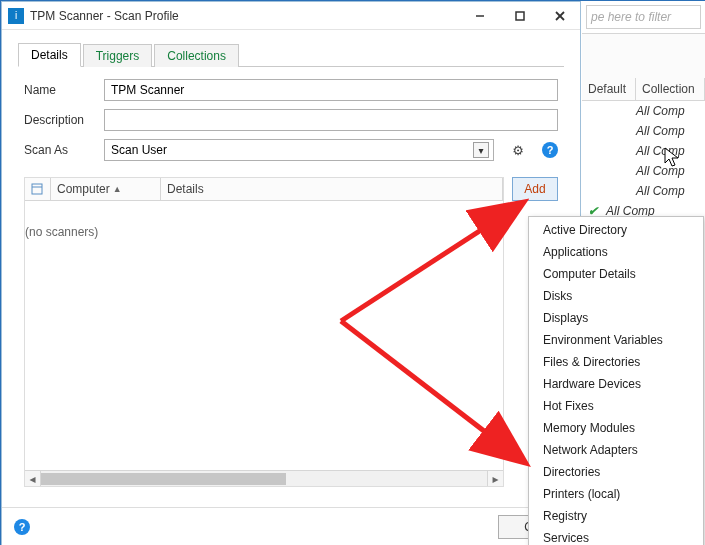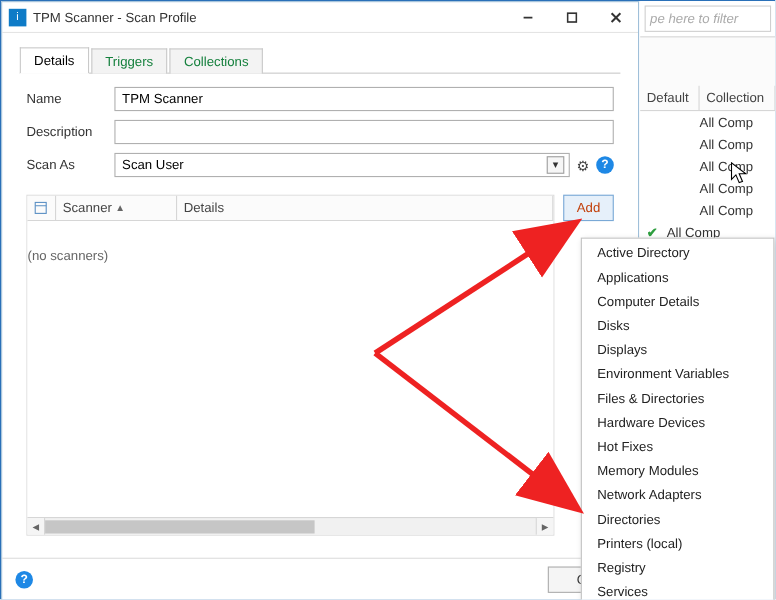--- a/index.html
+++ b/index.html
@@ -12,21 +12,21 @@
 .titlebar .winbtn { width: 40px; height: 28px; display: flex; align-items: center; justify-content: center; color: #333; }
 .body { padding: 12px 16px 8px 16px; }
 .tabs { display: flex; align-items: flex-end; border-bottom: 1px solid #c9c9c9; }
 .tab { padding: 4px 12px; border: 1px solid #c9c9c9; border-bottom: none; margin-right: 2px; background: #f3f3f3; color: #15803d; position: relative; top: 1px; }
 .tab.active { background: #fff; border-bottom: 1px solid #fff; color: #000; }
 .tabcontent { padding: 12px 6px 16px 6px; }
 .formrow { display: flex; align-items: center; margin-bottom: 8px; }
 .formrow label { width: 80px; color: #333; }
 .formrow .field { flex: 1; }
 input[type=text].txt { width: 100%; height: 22px; border: 1px solid #b0b0b0; padding: 0 6px; background: #fff; }
-.selectwrap { display: flex; align-items: center; gap: 4px; }
+.selectwrap { display: flex; align-items: center; gap: 16px; }
 .selectwrap .select { flex: 1; height: 22px; border: 1px solid #b0b0b0; background: #fff; display: flex; align-items: center; justify-content: space-between; padding: 0 4px 0 6px; }
 .selectwrap .select .chev { width: 16px; height: 16px; border: 1px solid #9f9f9f; display: flex; align-items: center; justify-content: center; font-size: 10px; color: #333; background: #f6f6f6; }
 .gear, .help { width: 16px; height: 16px; display: flex; align-items: center; justify-content: center; color: #444; font-size: 13px; }
 .help { background: #1e88e5; color: #fff; border-radius: 50%; font-weight: bold; font-size: 11px; }
 
 .scanblock { display: flex; margin-top: 16px; gap: 8px; }
 .grid { flex: 1; border: 1px solid #ddd; height: 310px; display: flex; flex-direction: column; }
 .gridhead { display: flex; border-bottom: 1px solid #d6d6d6; background: #fbfbfb; }
 .gh { border-right: 1px solid #d6d6d6; padding: 4px 6px; color: #444; display: flex; align-items: center; gap: 3px; }
 .gh .sorticon { font-size: 9px; color: #666; }
@@ -41,21 +41,21 @@
 .addbtn { width: 46px; height: 24px; border: 1px solid #7aa9d6; background: #e6f0fa; color: #c2410c; display: flex; align-items: center; justify-content: center; }
 
 .bottombar { position: absolute; left: 0; bottom: 0; width: 100%; height: 38px; border-top: 1px solid #ddd; display: flex; align-items: center; padding: 0 12px; gap: 10px; }
 .bottombar .spacer { flex: 1; }
 .bottombar .okbtn { width: 70px; height: 24px; border: 1px solid #adadad; background: #f5f5f5; display: flex; align-items: center; justify-content: center; color: #333; }
 
 .rightpanel { position: absolute; left: 581px; top: 0; width: 123px; height: 545px; background: #fff; }
 .filterbox { height: 24px; border: 1px solid #cfcfcf; margin: 4px; display: flex; align-items: center; padding: 0 4px; color: #aaa; font-style: italic; overflow: hidden; white-space: nowrap; }
 .colhead { display: flex; border-top: 1px solid #d6d6d6; border-bottom: 1px solid #d6d6d6; background: #fbfbfb; }
 .colhead .ch { padding: 4px 6px; border-right: 1px solid #d6d6d6; color: #444; white-space: nowrap; margin-top: 44px; }
-.rows .r { padding: 3px 6px; color: #333; white-space: nowrap; overflow: hidden; }
+.rows .r { padding: 3px 6px; color: #333; white-space: nowrap; overflow: hidden; font-style: italic; }
 .rows .r .chk { color: #2e9e3f; font-weight: bold; margin-right: 8px; }
 
 .dropdown { position: absolute; left: 527px; top: 215px; width: 176px; background: #fff; border: 1px solid #c3c3c3; box-shadow: 2px 2px 6px rgba(0,0,0,0.2); padding: 2px 0; z-index: 50; }
 .dropdown .mi { padding: 4px 14px; color: #222; white-space: nowrap; }
 
 .arrows { position: absolute; left: 0; top: 0; width: 705px; height: 545px; pointer-events: none; z-index: 60; }
 
 .cursor { position: absolute; left: 663px; top: 146px; z-index: 70; pointer-events: none; }
 </style>
 </head>
@@ -134,21 +134,21 @@
         <div class="scanblock">
           <div class="grid">
             <div class="gridhead">
               <div class="gh" style="width:26px">
                 <svg width="12" height="12" viewBox="0 0 12 12">
                     <rect x="1" y="1" width="10" height="10" fill="none" stroke="#5a8fc4"></rect>
                     <line x1="1" y1="4" x2="11" y2="4" stroke="#5a8fc4"></line>
                   </svg>
               </div>
               <div class="gh" style="width:110px">
-                <span>Scanner</span>
+                <span>Computer</span>
                 <span class="sorticon">▲</span>
               </div>
               <div class="gh" style="flex:1">Details</div>
             </div>
             <div class="gridbody">
               <div class="noitems">(no scanners)</div>
             </div>
             <div class="gridscroll">
               <span class="sbtn">◂</span>
               <span class="track">

